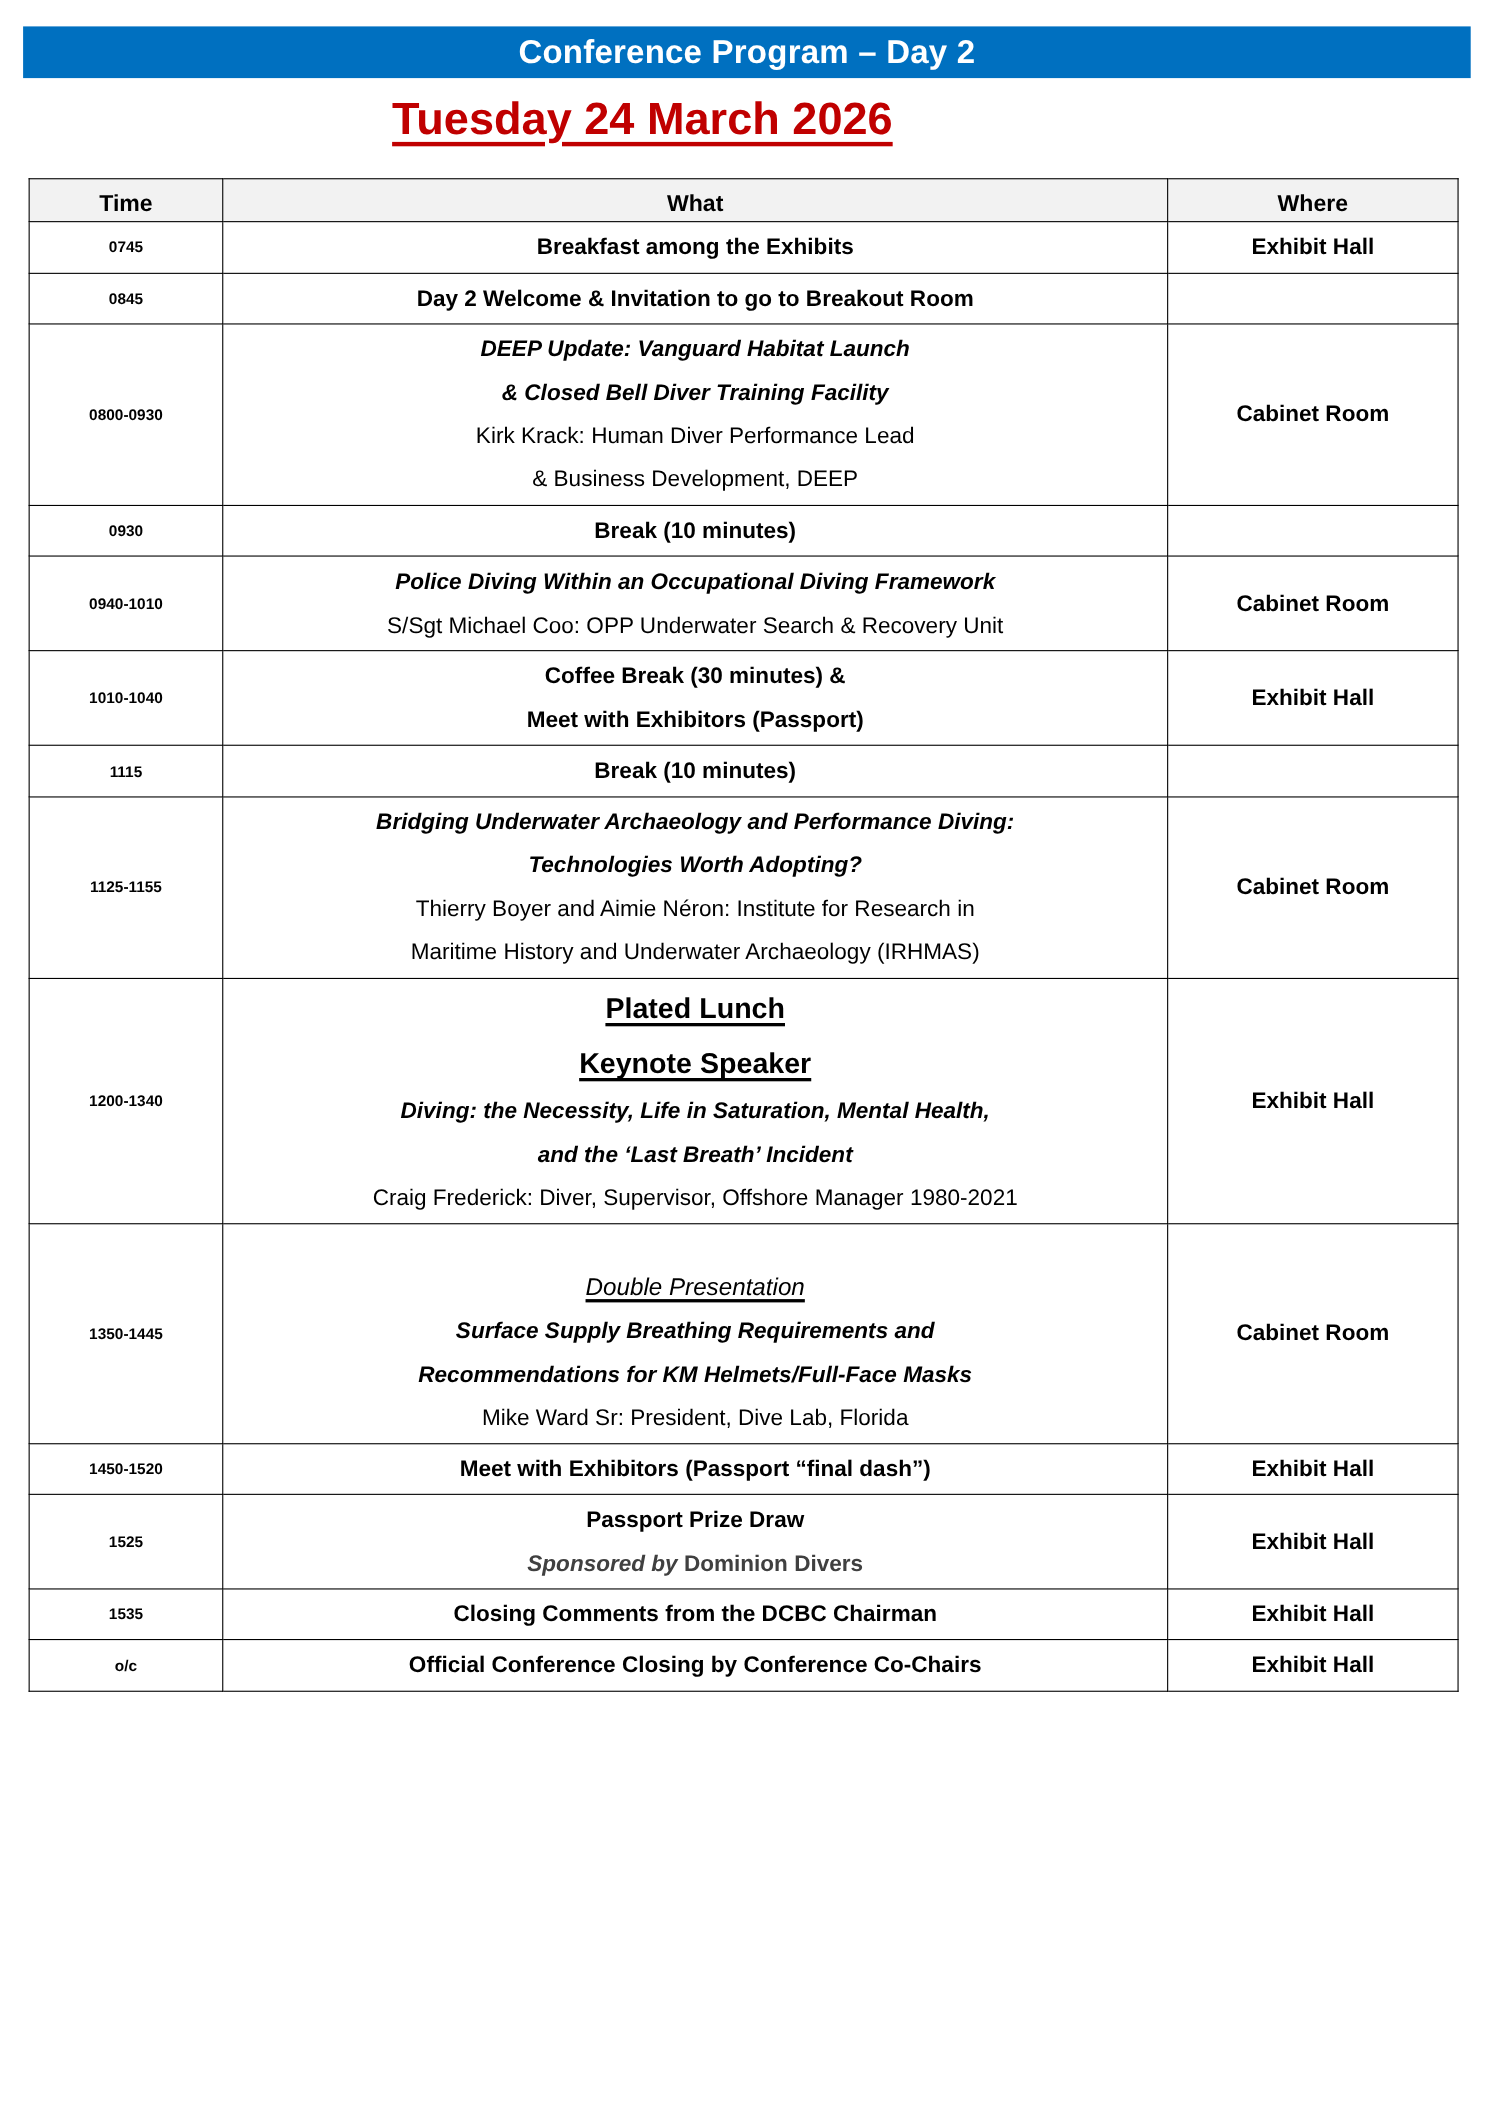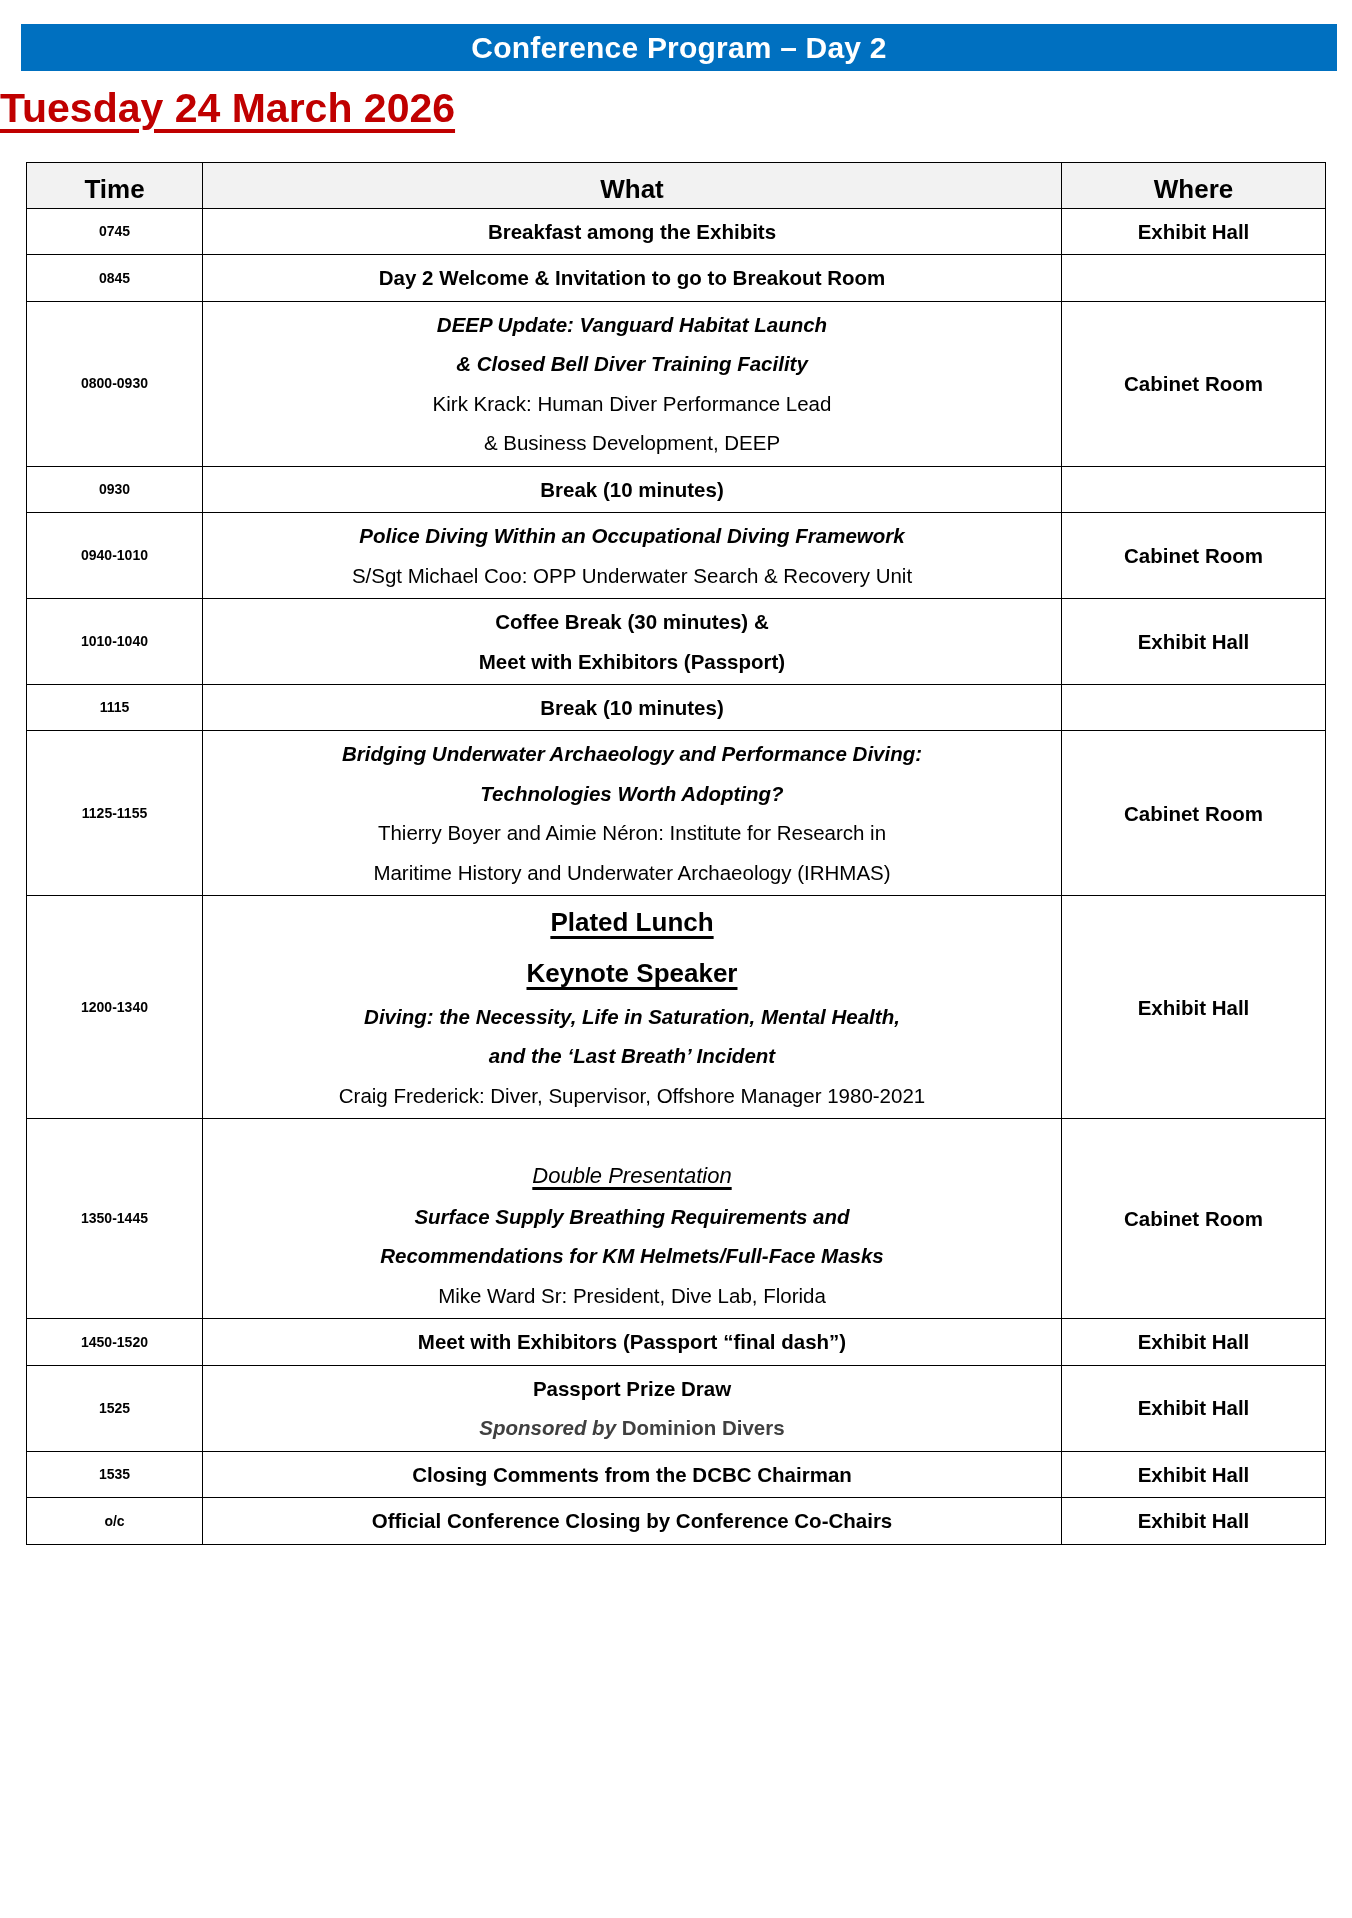--- a/index.html
+++ b/index.html
@@ -42,20 +42,21 @@
     line-height: 1;
     white-space: nowrap;
   }
 
   
   .date-wrap {
     position: absolute;
     left: 0;
     top: 86px;
     width: 1168px;
+    text-align: center;
   }
   .date-title {
     display: inline-block;
     color: #C00000;
     font-size: 41px;
     font-weight: bold;
     text-decoration: underline;
     text-underline-offset: 7px;
     text-decoration-thickness: 4px;
     line-height: 1.1;
@@ -80,21 +81,21 @@
     border: 1.6px solid #000000;
     vertical-align: middle;
     padding: 7px 4px;
     text-align: center;
     font-size: 20.5px;
     line-height: 1.34;
   }
   .program-table thead th {
     background: #F2F2F2;
     font-weight: bold;
-    font-size: 26px;
+    font-size: 21px;
     padding-top: 9px;
     padding-bottom: 1px;
   }
   .program-table td.time {
     font-weight: bold;
     font-size: 14px;
     white-space: nowrap;
   }
   .program-table td.where {
     font-weight: bold;

